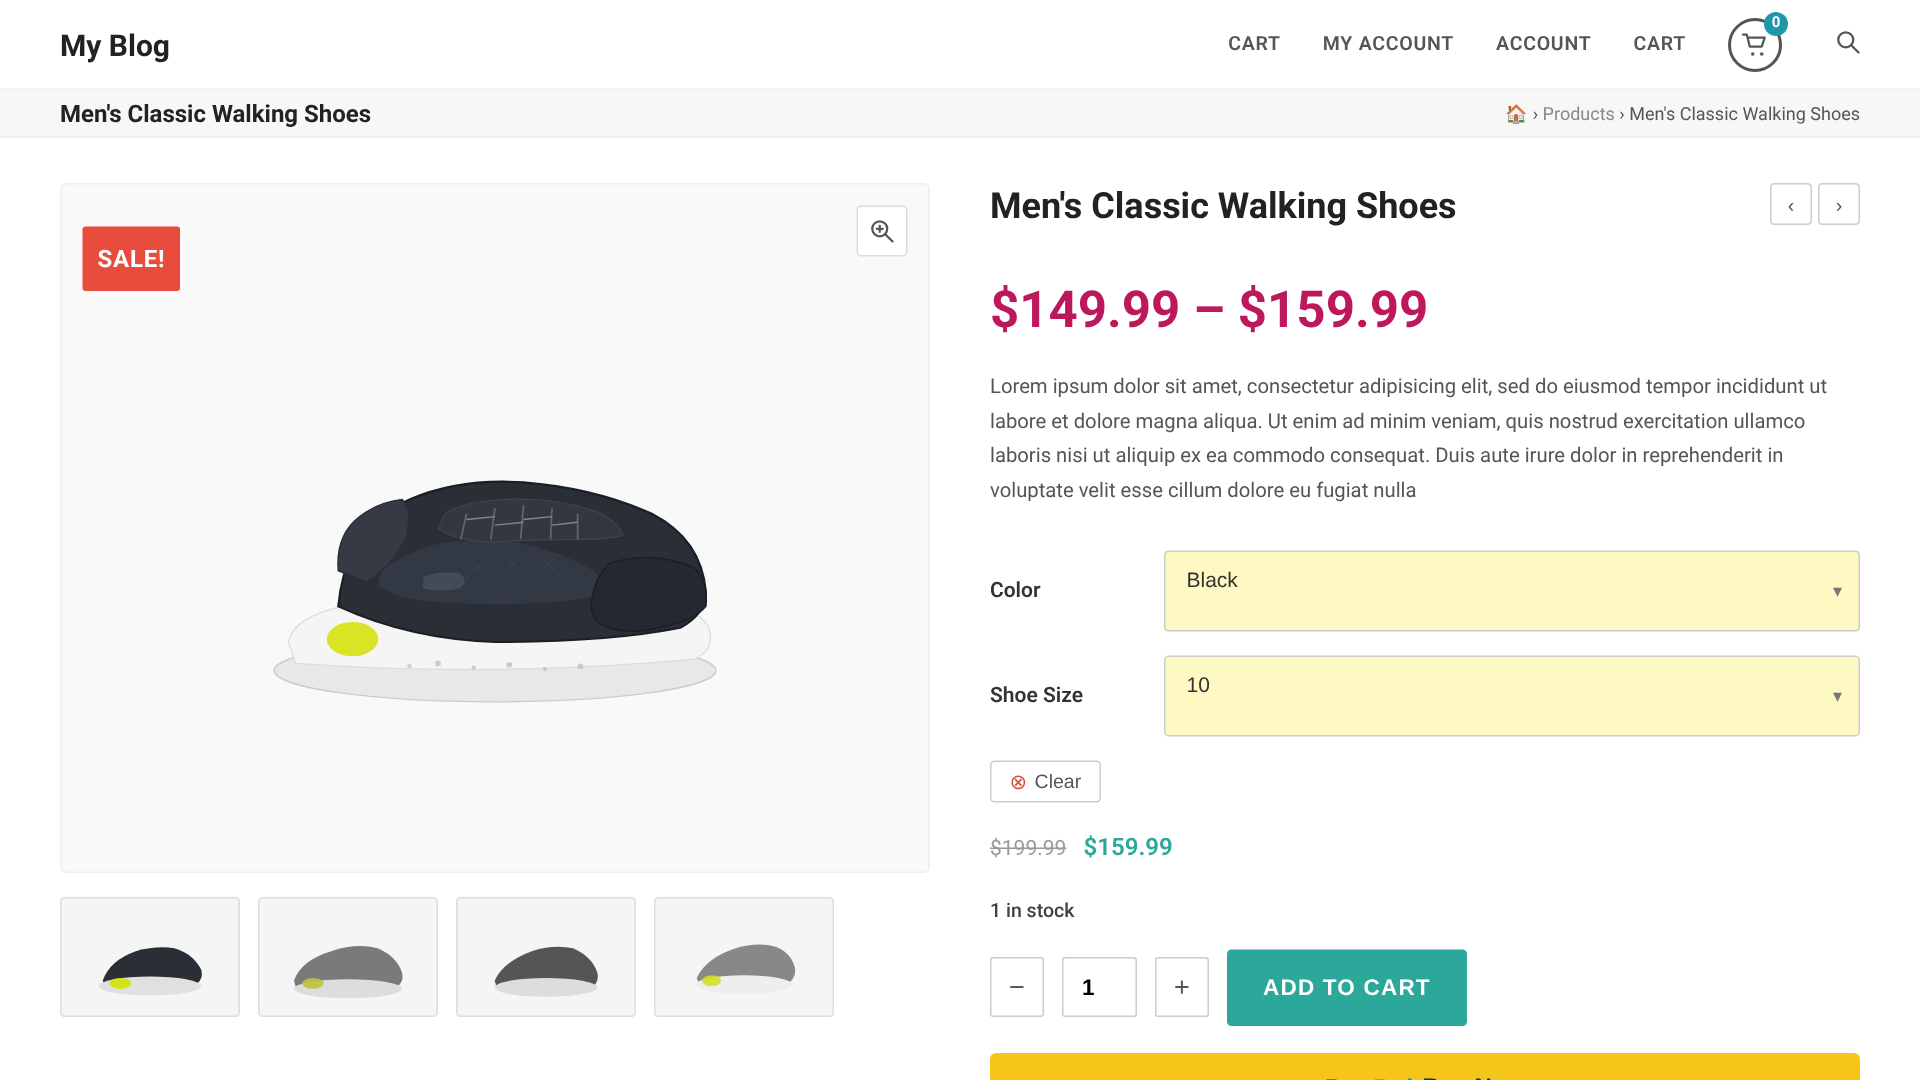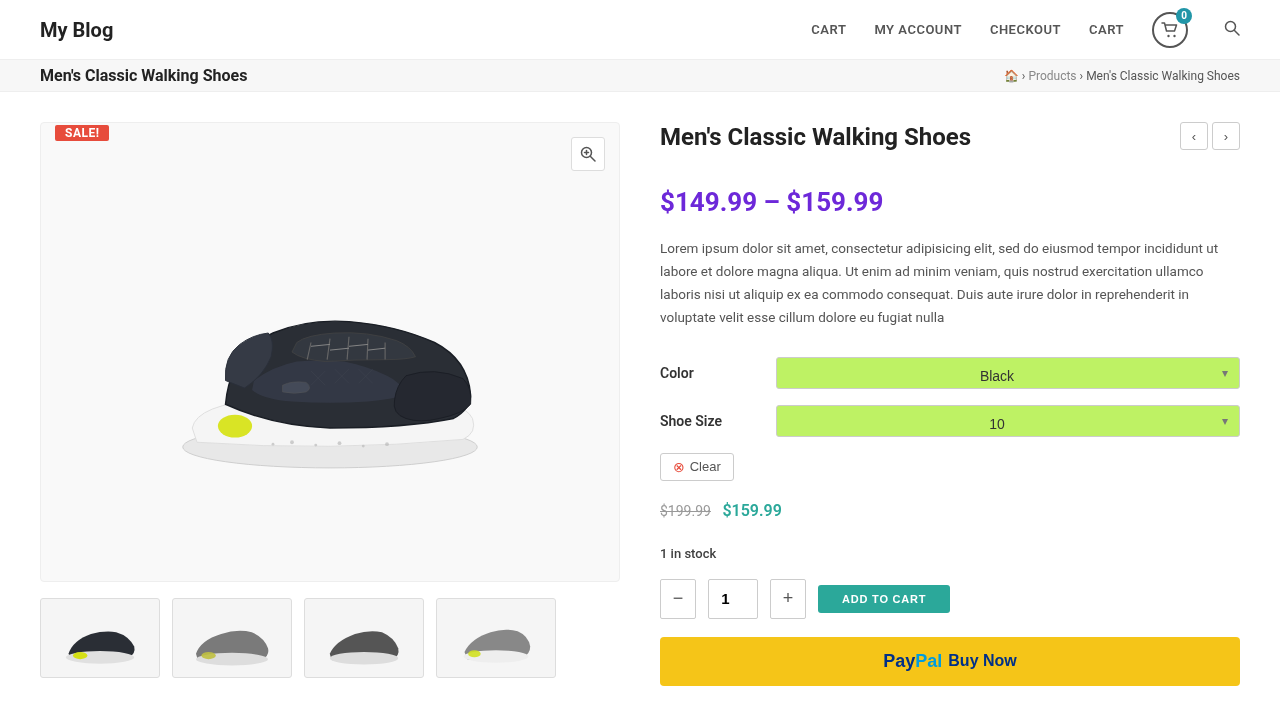--- a/index.html
+++ b/index.html
@@ -114,27 +114,27 @@
       border-radius: 4px;
       height: 460px;
       display: flex;
       align-items: center;
       justify-content: center;
       overflow: hidden;
       margin-bottom: 16px;
     }
     .sale-badge {
       position: absolute;
-      top: 2px;
+      top: 28px;
       left: 14px;
       background: #e74c3c;
       color: #fff;
-      font-size: 12px;
-      font-weight: 700;
-      padding: 1px 10px;
+      font-size: 16px;
+      font-weight: 700;
+      padding: 12px 10px;
       border-radius: 2px;
       z-index: 2;
       letter-spacing: 0.5px;
     }
     .zoom-btn {
       position: absolute;
       top: 14px;
       right: 14px;
       width: 34px;
       height: 34px;
@@ -195,23 +195,23 @@
     }
     .product-title {
       font-size: 24px;
       font-weight: 700;
       color: #222;
       margin-bottom: 18px;
       line-height: 1.3;
       padding-right: 70px;
     }
     .product-price {
-      font-size: 26px;
-      font-weight: 700;
-      color: #6d28d9;
+      font-size: 34px;
+      font-weight: 700;
+      color: #be185d;
       margin-bottom: 20px;
     }
     .product-description {
       font-size: 13.5px;
       line-height: 1.7;
       color: #555;
       margin-bottom: 28px;
     }
 
     
@@ -227,30 +227,29 @@
       color: #333;
       width: 80px;
       flex-shrink: 0;
     }
     .variant-select {
       flex: 1;
       position: relative;
     }
     .select-control {
       width: 100%;
-      padding: 10px 36px 4px 14px;
+      padding: 10px 36px 26px 14px;
       border: 1px solid #ccc;
       border-radius: 3px;
-      background: #bef264;
+      background: #fef9c3;
       font-size: 14px;
       color: #333;
       appearance: none;
       cursor: pointer;
       outline: none;
-      text-align: center;
     }
     .select-chevron {
       position: absolute;
       right: 12px;
       top: 50%;
       transform: translateY(-50%);
       pointer-events: none;
       color: #777;
       font-size: 12px;
     }
@@ -319,22 +318,22 @@
       font-size: 15px;
       font-weight: 600;
       outline: none;
       border-radius: 2px;
     }
     .add-to-cart-btn {
       background: #2ba89a;
       color: #fff;
       border: none;
       padding: 0 24px;
-      height: 28px;
-      font-size: 11px;
+      height: 51px;
+      font-size: 15px;
       font-weight: 700;
       letter-spacing: 0.8px;
       border-radius: 3px;
       cursor: pointer;
       text-transform: uppercase;
     }
 
     
     .paypal-btn {
       width: 100%;
@@ -368,21 +367,21 @@
     ::-webkit-scrollbar-thumb { background: #ccc; border-radius: 4px; }
   </style>
 </head>
 <body>
 
 <header class="header">
   <a class="header-logo">My Blog</a>
   <nav class="header-nav">
     <a class="nav-link">CART</a>
     <a class="nav-link">MY ACCOUNT</a>
-    <a class="nav-link">CHECKOUT</a>
+    <a class="nav-link">ACCOUNT</a>
     <a class="nav-link">CART</a>
     <div class="cart-icon-wrapper">
       <div class="cart-bubble">
 
         <svg width="18" height="16" viewBox="0 0 18 16" fill="none">
           <path d="M1 1h2.5l2 8h8l2-6H5" stroke="#555" stroke-width="1.5" stroke-linecap="round" stroke-linejoin="round" fill="none"></path>
           <circle cx="7.5" cy="14" r="1.2" fill="#555"></circle>
           <circle cx="13.5" cy="14" r="1.2" fill="#555"></circle>
         </svg>
         <div class="cart-count">0</div>

